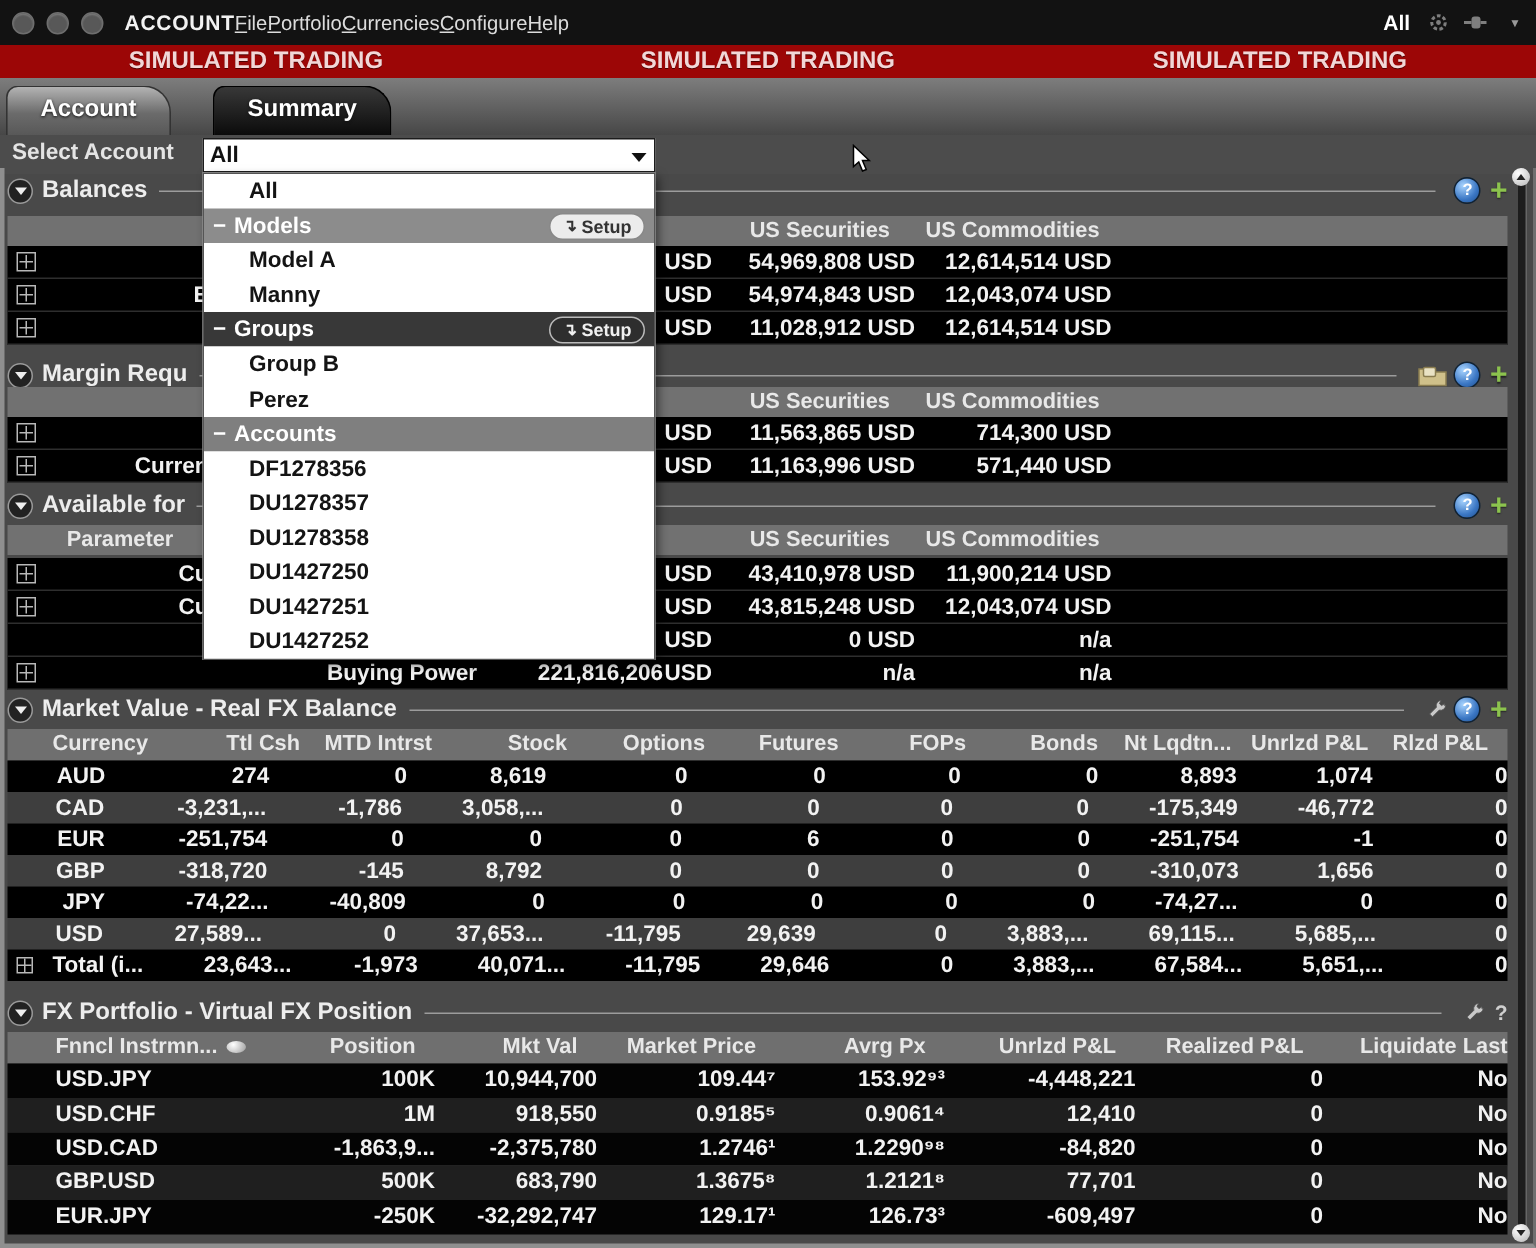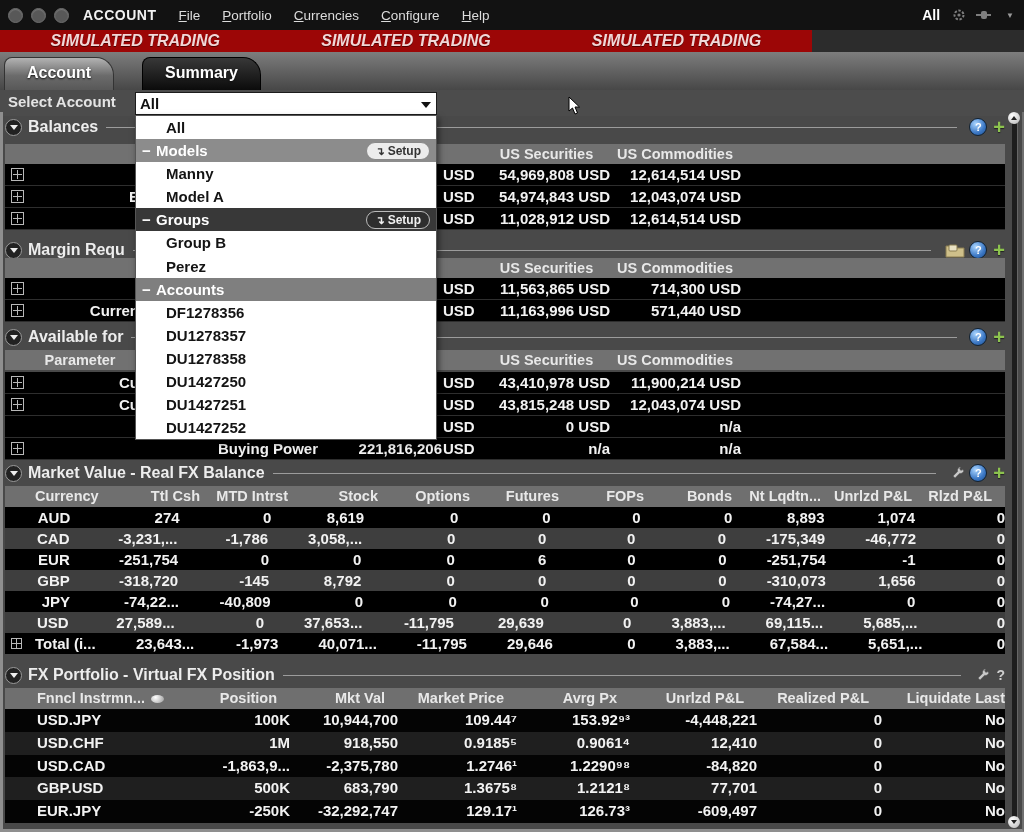--- a/index.html
+++ b/index.html
@@ -4,29 +4,29 @@
 <style>
   html,body{margin:0;padding:0;background:#2c2c2c;}
   body{width:1024px;height:832px;position:relative;overflow:hidden;
        font-family:"Liberation Sans",sans-serif;-webkit-font-smoothing:antialiased;}
   .abs{position:absolute;}
 
   
   .titlebar{left:0;top:0;width:1024px;height:30px;background:#121212;display:flex;align-items:center;z-index:5;}
   .macbtn{width:13px;height:13px;border-radius:50%;background:#585858;border:1px solid #6e6e6e;margin-left:8px;box-shadow:inset 0 1px 1px #777;}
   .tb-title{color:#f2f2f2;font-weight:bold;font-size:14px;margin-left:14px;letter-spacing:.5px;}
-  .menu-item{color:#dcdcdc;font-size:13.5px;margin-left:22px;display:inline-block;}
+  .menu-item{color:#dcdcdc;font-size:13.5px;display:inline-block;}
   .menu-item::first-letter{text-decoration:underline;}
   .tb-right{margin-left:auto;display:flex;align-items:center;margin-right:10px;}
   .tb-all{color:#fff;font-weight:bold;font-size:14px;margin-right:12px;}
   .tb-icon{margin-right:10px;opacity:.8;display:flex;align-items:center;}
   .tb-caret{color:#999;font-size:8px;margin-left:2px;}
 
   
-  .banner{left:0;top:30px;width:812px;height:22px;background:#9c0606;display:flex;z-index:5;font-style:italic;}
+  .banner{left:0;top:30px;width:1024px;height:22px;background:#9c0606;display:flex;z-index:5;}
   .banner span{width:33.33%;text-align:center;color:#f2d7d7;font-weight:bold;font-size:16px;line-height:22px;text-shadow:0 1px 0 #4d0000;}
 
   
   .tabrow{left:0;top:52px;width:1024px;height:38px;background:linear-gradient(#7d7d7d,#474747);z-index:5;}
   .tab{position:absolute;bottom:0;height:32px;line-height:30px;font-weight:bold;font-size:16px;color:#fff;
        padding:0 22px;border-radius:8px 18px 0 0;text-shadow:0 1px 2px #111;}
   .tab-account{left:4px;background:linear-gradient(#b3b3b3,#6b6b6b 55%,#585858);border:1px solid #333;border-bottom:none;}
   .tab-summary{left:142px;background:linear-gradient(#383838,#0b0b0b);border:1px solid #000;border-bottom:none;}
 
   
@@ -530,24 +530,24 @@
     </div>
     <div class="dd-header tone-light">
       <span class="dd-minus">−</span>
       <span class="dd-hlabel">Models</span>
       <span class="dd-setup">
         <span class="dd-setup-arrow">↴</span>
         <span>Setup</span>
       </span>
     </div>
     <div class="dd-item">
+      <span class="dd-ilabel">Model A</span>
+    </div>
+    <div class="dd-item">
       <span class="dd-ilabel">Manny</span>
-    </div>
-    <div class="dd-item">
-      <span class="dd-ilabel">Model A</span>
     </div>
     <div class="dd-header tone-dark">
       <span class="dd-minus">−</span>
       <span class="dd-hlabel">Groups</span>
       <span class="dd-setup">
         <span class="dd-setup-arrow">↴</span>
         <span>Setup</span>
       </span>
     </div>
     <div class="dd-item">

